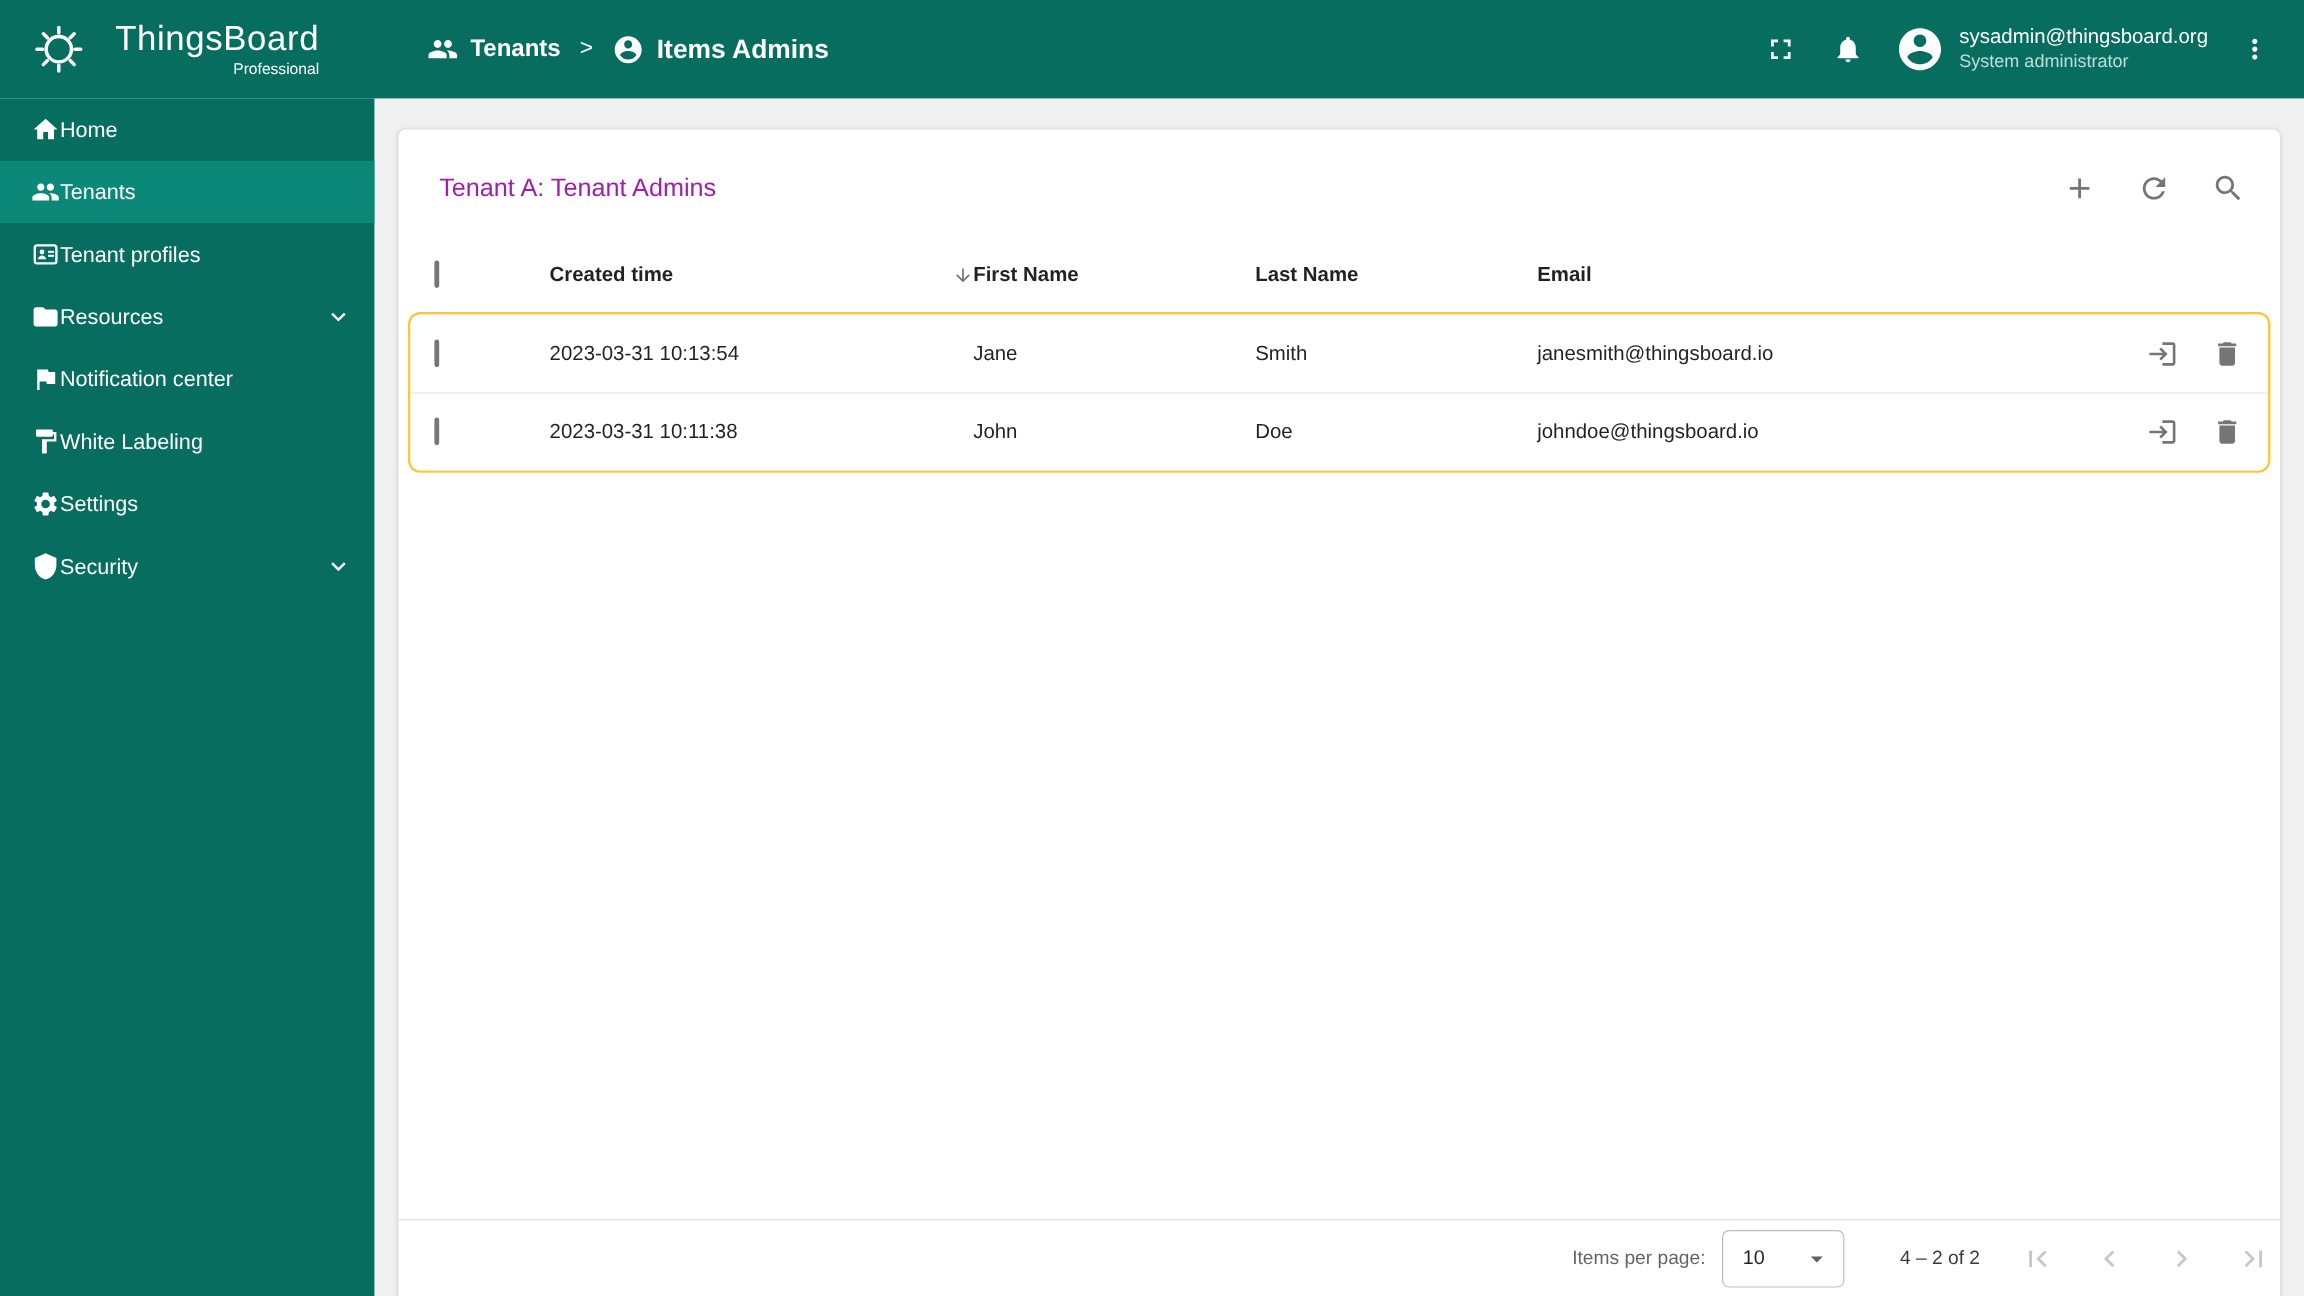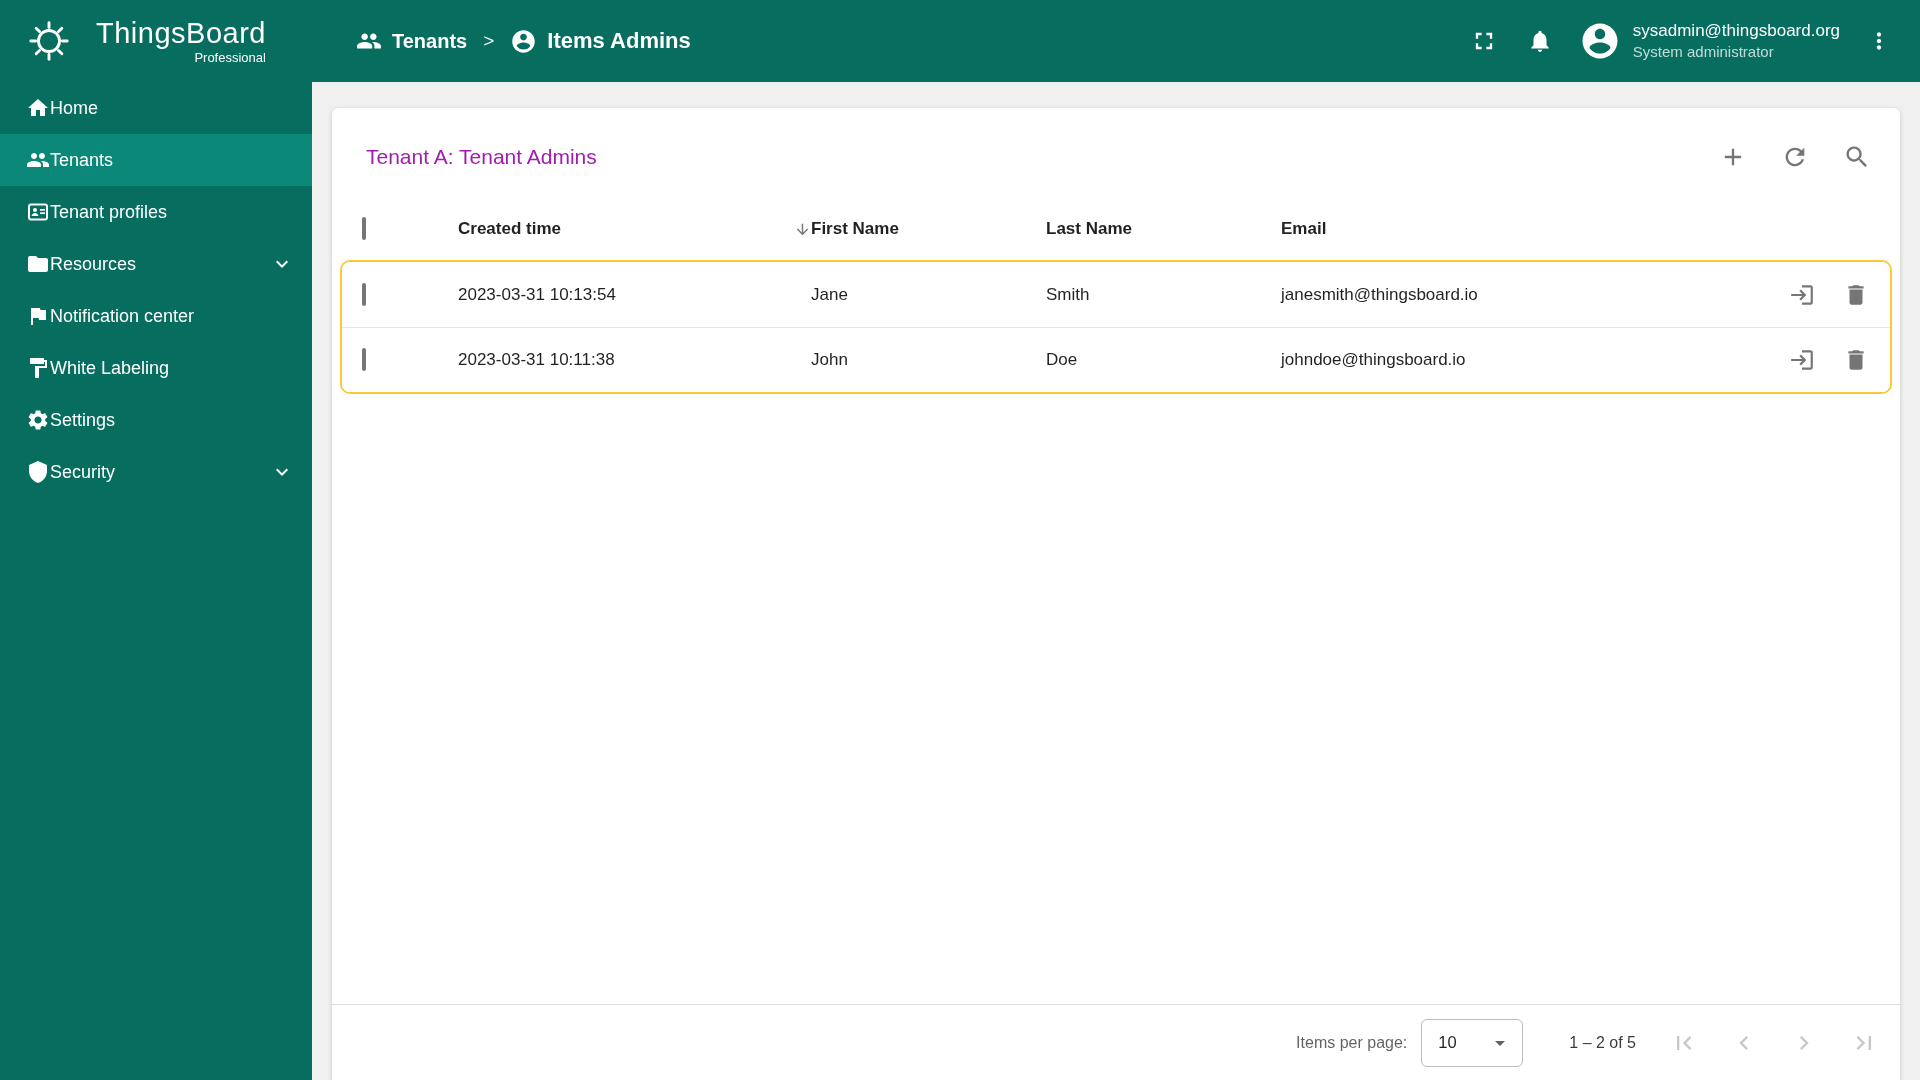--- a/index.html
+++ b/index.html
@@ -62,21 +62,21 @@
   .trow{display:grid;grid-template-columns:116px 353px 235px 235px 1fr 140px;height:65px;align-items:center;font-size:17px;color:rgba(0,0,0,.87);cursor:pointer;background:#fff;}
   .trow + .trow{border-top:1px solid #e6e6e6;}
   .td-check{padding-left:20px;}
   .checkbox{width:22px;height:22px;border:2px solid #767676;border-radius:3px;background:#fff;cursor:pointer;}
   .td-actions{display:flex;justify-content:flex-end;align-items:center;gap:14px;padding-right:14px;}
   .row-action{color:var(--icon-gray);width:40px;height:40px;}
 
   .card-spacer{flex:1;}
 
   
-  .paginator{border-top:1px solid #e0e0e0;height:76px;display:flex;align-items:center;justify-content:flex-end;padding-right:14px;color:rgba(0,0,0,.62);font-size:16px;}
+  .paginator{border-top:1px solid #e0e0e0;height:64px;display:flex;align-items:center;justify-content:flex-end;color:rgba(0,0,0,.62);font-size:16px;}
   .pp-label{margin-right:14px;}
   .pp-select{display:flex;align-items:center;justify-content:space-between;width:102px;height:48px;border:1px solid #bdbdbd;border-radius:6px;padding:0 10px 0 16px;background:#fff;font-size:16.5px;color:rgba(0,0,0,.87);cursor:pointer;}
   .pp-caret{color:#616161;display:flex;}
   .pp-range{margin:0 26px 0 46px;color:rgba(0,0,0,.78);}
   .pp-nav{display:flex;align-items:center;gap:16px;}
   .pp-nav .icon-btn{color:#c7c7c7;width:44px;height:44px;}
 </style>
 </head>
 <body>
 
@@ -358,21 +358,21 @@
       <div class="paginator">
         <span class="pp-label">Items per page:</span>
         <div class="pp-select">
           <span>10</span>
           <span class="pp-caret">
             <svg viewBox="0 0 24 24" width="24" height="24" fill="currentColor">
                 <path d="M7 10l5 5 5-5z"></path>
               </svg>
           </span>
         </div>
-        <span class="pp-range">1 – 2 of 5</span>
+        <span class="pp-range">4 – 2 of 2</span>
         <div class="pp-nav">
           <button class="icon-btn" aria-disabled="true">
             <span style="display:flex;">
               <svg viewBox="0 0 24 24" width="28" height="28" fill="currentColor">
                   <path d="M18.41 16.59L13.82 12l4.59-4.59L17 6l-6 6 6 6zM6 6h2v12H6z"></path>
                 </svg>
             </span>
           </button>
           <button class="icon-btn" aria-disabled="true">
             <span style="display:flex;">

